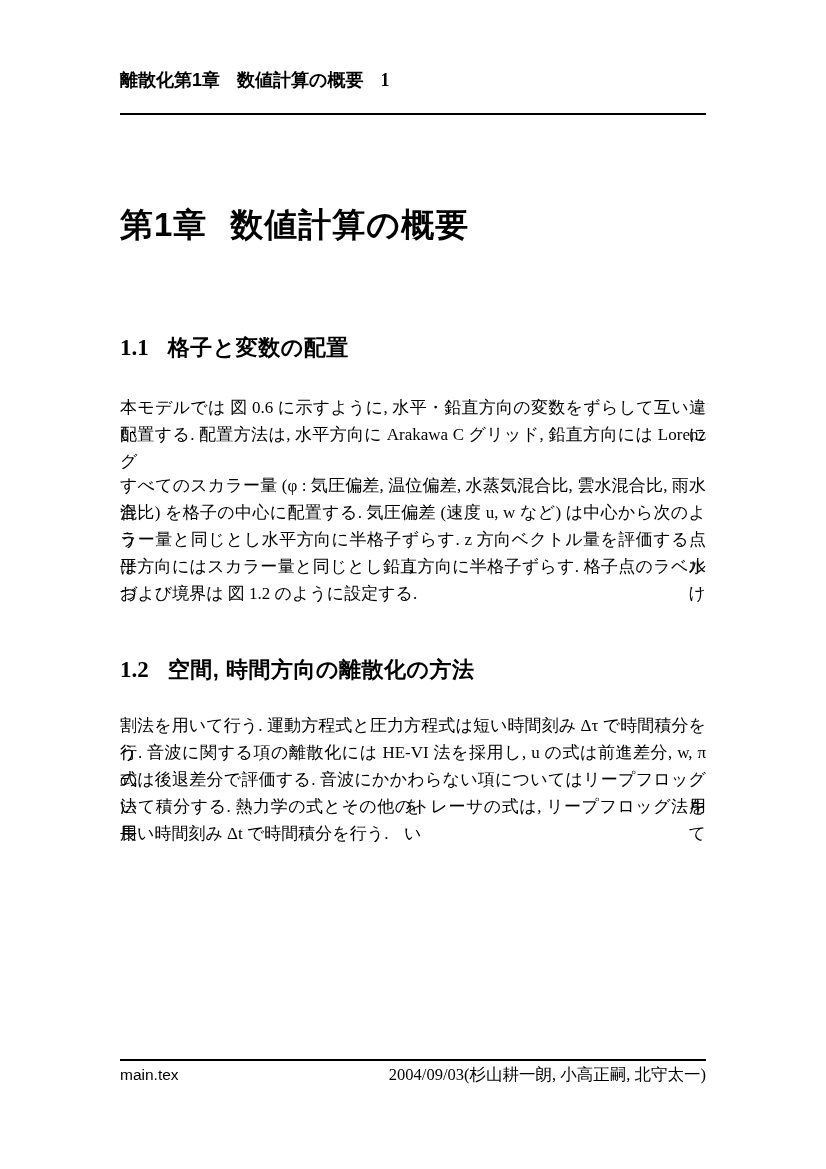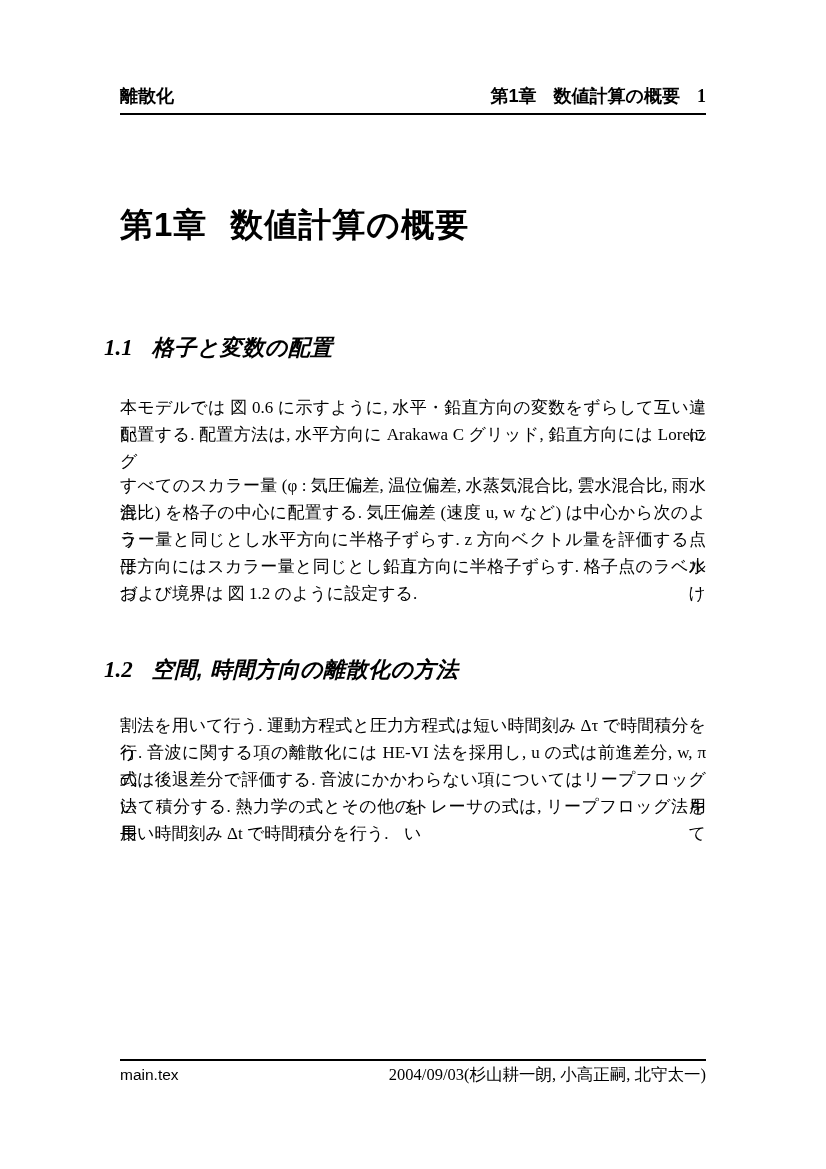--- a/index.html
+++ b/index.html
@@ -13,24 +13,23 @@
     height: 1169px;
     background: #ffffff;
     color: #000000;
     overflow: hidden;
     font-family: "Liberation Serif", "DejaVu Serif", serif;
   }
   
   .header {
     position: absolute;
     left: 120px;
-    top: 85px;
+    top: 69px;
     width: 586px;
     display: flex;
-    justify-content: space-between;
     align-items: baseline;
     font-family: "Liberation Sans", "DejaVu Sans", sans-serif;
     font-weight: bold;
     font-size: 18px;
     line-height: 22px;
   }
   .header-right {
     display: flex;
     gap: 17px;
     align-items: baseline;
@@ -60,28 +59,27 @@
     font-family: "Liberation Sans", "DejaVu Sans", sans-serif;
     font-weight: bold;
     font-size: 33px;
     line-height: 44px;
     letter-spacing: 1px;
   }
 
   
   .section-heading {
     position: absolute;
-    left: 104px;
+    left: 120px;
     display: flex;
     gap: 19px;
     align-items: baseline;
     font-weight: bold;
     font-size: 22px;
     line-height: 30px;
-    font-style: italic;
   }
   .section-heading .sec-num {
     font-family: "Liberation Serif", "DejaVu Serif", serif;
     font-size: 23px;
   }
   .section-heading .sec-title {
     font-family: "Liberation Sans", "DejaVu Sans", sans-serif;
     letter-spacing: 0.5px;
   }
   .sec-1 { top: 333px; }

